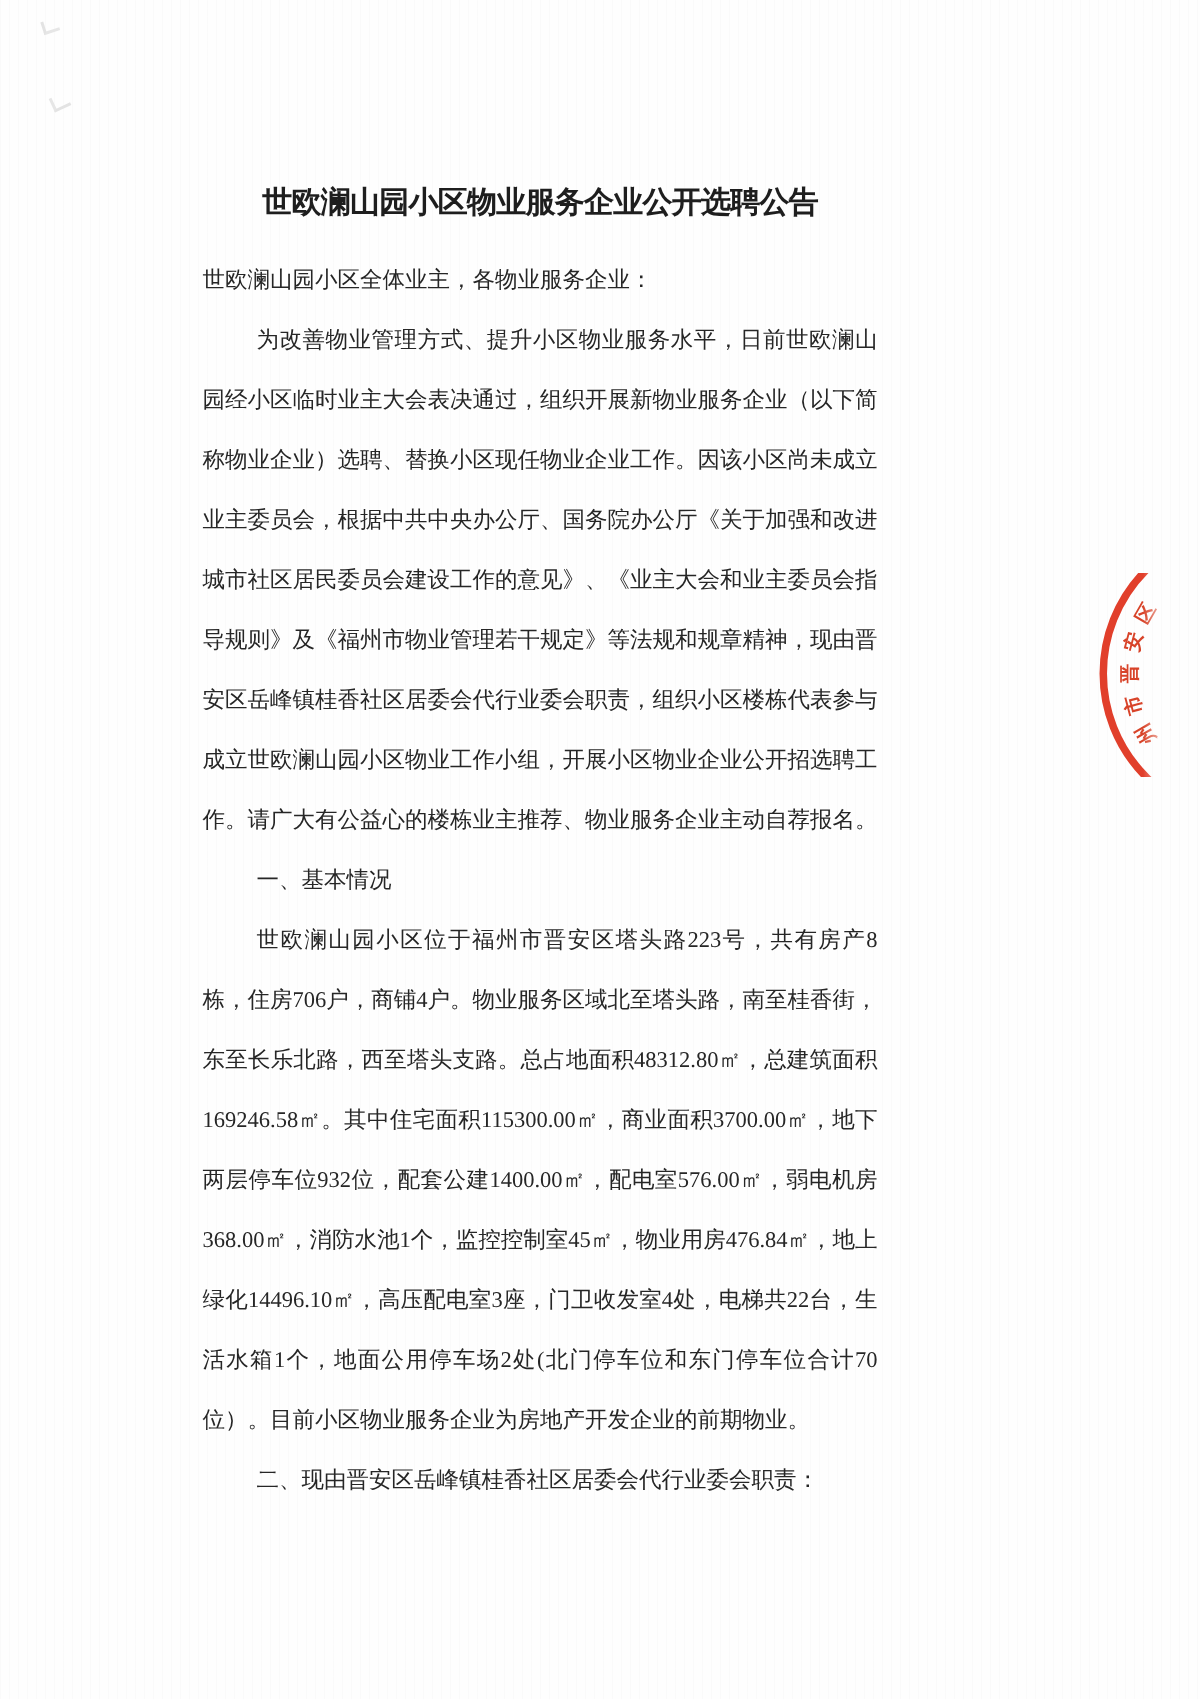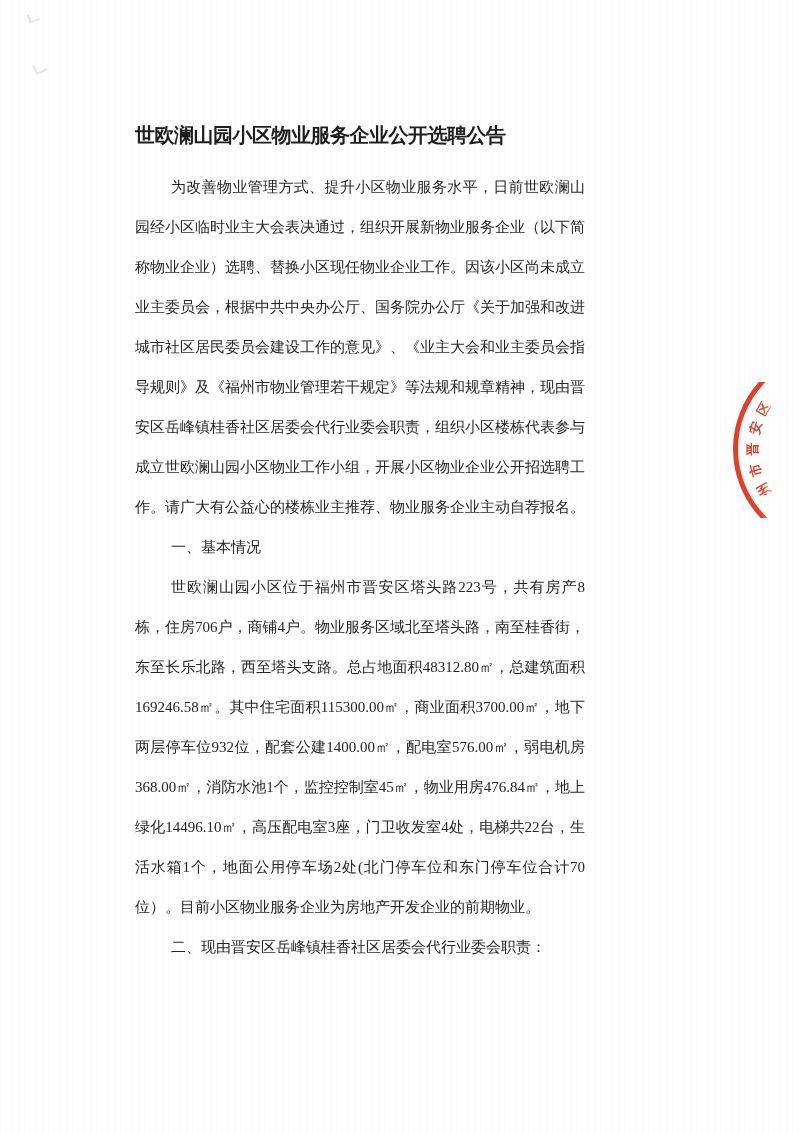--- a/index.html
+++ b/index.html
@@ -21,21 +21,21 @@
   .doc{
     position:absolute;
     left:135px;top:122px;width:450px;
     color:#222;
   }
   .doc-title{
     margin:0 0 19px 0;
     font-size:20px;
     font-weight:bold;
     line-height:26px;
-    text-align:left;
+    text-align:center;
     color:#1e1e1e;
     letter-spacing:-0.5px;
     white-space:nowrap;
   }
   .salutation,.body-par,.heading-par{
     margin:0;
     font-size:15px;
     line-height:40px;
     text-align:justify;
     text-justify:inter-character;
@@ -98,20 +98,21 @@
 </head>
 <body>
 
 <div class="page">
 
   <div class="artifact a1"></div>
   <div class="artifact a2"></div>
 
   <div class="doc">
     <h1 class="doc-title">世欧澜山园小区物业服务企业公开选聘公告</h1>
+    <p class="salutation">世欧澜山园小区全体业主，各物业服务企业：</p>
     <p class="body-par">为改善物业管理方式、提升小区物业服务水平，日前世欧澜山园经小区临时业主大会表决通过，组织开展新物业服务企业（以下简称物业企业）选聘、替换小区现任物业企业工作。因该小区尚未成立业主委员会，根据中共中央办公厅、国务院办公厅《关于加强和改进城市社区居民委员会建设工作的意见》、《业主大会和业主委员会指导规则》及《福州市物业管理若干规定》等法规和规章精神，现由晋安区岳峰镇桂香社区居委会代行业委会职责，组织小区楼栋代表参与成立世欧澜山园小区物业工作小组，开展小区物业企业公开招选聘工作。请广大有公益心的楼栋业主推荐、物业服务企业主动自荐报名。</p>
     <p class="heading-par">一、基本情况</p>
     <p class="body-par">世欧澜山园小区位于福州市晋安区塔头路223号，共有房产8栋，住房706户，商铺4户。物业服务区域北至塔头路，南至桂香街，东至长乐北路，西至塔头支路。总占地面积48312.80㎡，总建筑面积169246.58㎡。其中住宅面积115300.00㎡，商业面积3700.00㎡，地下两层停车位932位，配套公建1400.00㎡，配电室576.00㎡，弱电机房368.00㎡，消防水池1个，监控控制室45㎡，物业用房476.84㎡，地上绿化14496.10㎡，高压配电室3座，门卫收发室4处，电梯共22台，生活水箱1个，地面公用停车场2处(北门停车位和东门停车位合计70位）。目前小区物业服务企业为房地产开发企业的前期物业。</p>
     <p class="heading-par">二、现由晋安区岳峰镇桂香社区居委会代行业委会职责：</p>
   </div>
 
   <div class="stamp-clip">
     <div class="stamp-ring"></div>
     <span class="seal-char sc0">州</span>
     <span class="seal-char sc1">市</span>

